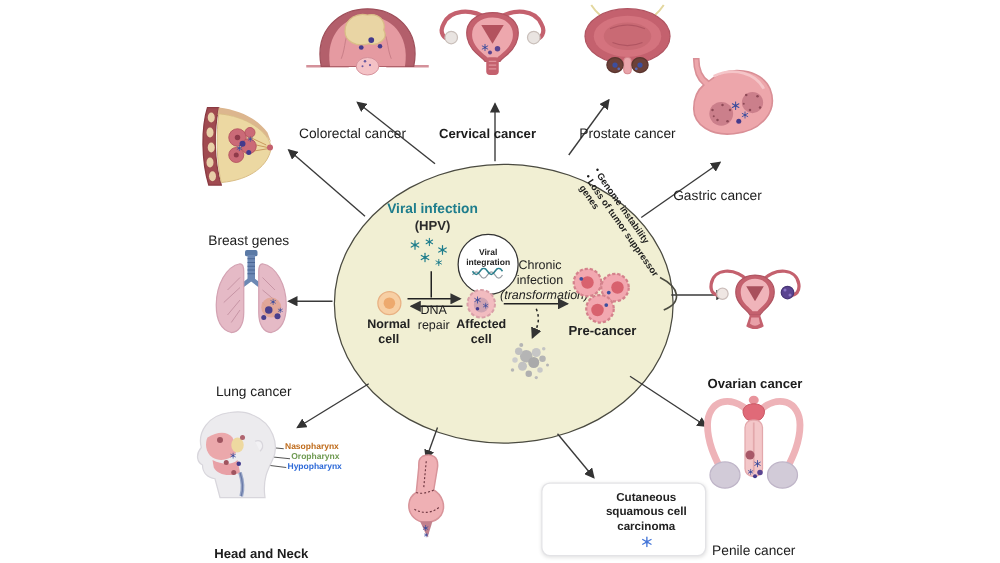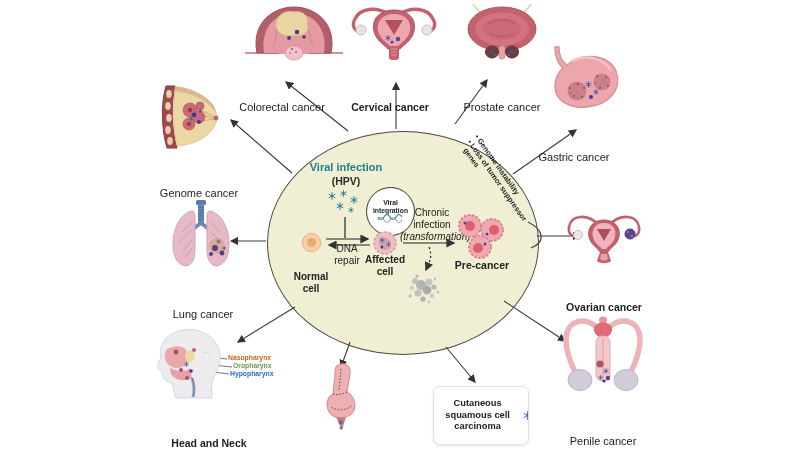--- a/index.html
+++ b/index.html
@@ -18,21 +18,21 @@
   .circle{left:366px;top:187px;width:47px;height:47px;background:#fff;border:1.4px solid #333;
           border-radius:50%;z-index:3;display:flex;flex-direction:column;align-items:center;justify-content:center;}
   .circle .t{font-size:6.8px;font-weight:bold;line-height:1.15;text-align:center;color:#222;}
   .notes{left:448px;top:168px;width:98px;transform:rotate(55deg);z-index:3;}
   .note-item{display:flex;gap:2px;font-size:7.5px;font-weight:bold;line-height:1.15;color:#1d1d1d;}
   .note-item .bl{font-size:7px;}
   .olabel{z-index:3;text-align:center;font-size:11px;color:#1d1d1d;margin-top:36px;}
   .olabel.b{font-weight:bold;font-size:10.5px;}
   .csc-box{left:433px;top:386px;width:94px;height:57px;background:#fff;border:1px solid #e3e3e6;
            border-radius:7px;box-shadow:0 1px 3px rgba(0,0,0,.10);z-index:3;
-           display:flex;flex-direction:row;align-items:center;justify-content:center;gap:2px;}
+           display:flex;flex-direction:column;align-items:center;justify-content:center;gap:2px;padding-left:36px;}
   .csc-box .t{font-size:9.3px;font-weight:bold;text-align:center;line-height:1.25;color:#222;}
   .rlab{position:absolute;font-size:6.8px;font-weight:bold;line-height:1;z-index:4;white-space:nowrap;}
   svg{display:block;}
 </style>
 </head>
 <body>
 
 <div class="stage">
 
   <svg width="0" height="0" class="abs">
@@ -103,21 +103,21 @@
 
   <div class="abs ctr small" style="left:400px;top:207px;width:64px;z-index:3;">
     <span>Chronic infection</span><br>
     <span class="ital">(transformation)</span>
   </div>
 
   <svg class="abs" style="left:301px;top:232px;z-index:3;" width="21" height="21">
     <circle cx="10.5" cy="10.5" r="9.2" fill="#f7cfa4" stroke="#e8b183" stroke-width="1"></circle>
     <circle cx="10.5" cy="10.5" r="4.6" fill="#eda96e"></circle>
   </svg>
-  <div class="abs ctr clabel" style="left:287px;top:271px;width:48px;text-align:center;">Normal cell</div>
+  <div class="abs ctr clabel" style="left:287px;top:254px;width:48px;text-align:center;">Normal cell</div>
 
   <div class="abs ctr small" style="left:331px;top:243px;width:32px;z-index:3;">DNA repair</div>
 
   <svg class="abs" style="left:371px;top:229px;z-index:3;" width="28" height="28">
     <circle cx="14" cy="14" r="11" fill="#f2bcc0" stroke="#d9a0a8" stroke-width="1.6" stroke-dasharray="3,1.6"></circle>
     <circle cx="14" cy="15" r="6" fill="#cfa3b2"></circle>
     <g color="#44509e">
       <use href="#vstar" x="8" y="8" width="6" height="6"></use>
       <use href="#vstar" x="15" y="13" width="5" height="5"></use>
     </g>
@@ -368,15 +368,15 @@
     <circle cx="34" cy="26" r="2.2" fill="#8f3a4a"></circle>
       <circle cx="33" cy="40" r="2" fill="#8f3a4a"></circle>
     <circle cx="38" cy="31" r="2.4" fill="#433a8c"></circle>
       <circle cx="43" cy="38" r="2" fill="#433a8c"></circle>
     <g color="#3c4e9e">
       <use href="#vstar" x="33" y="32" width="5" height="5"></use>
       <use href="#vstar" x="42" y="25" width="4.5" height="4.5"></use>
     </g>
     <circle cx="60" cy="34" r="2.4" fill="#c4616e"></circle>
   </svg>
-  <div class="abs olabel" style="left:153px;top:151px;width:92px;">Genome cancer</div>
+  <div class="abs olabel" style="left:153px;top:151px;width:92px;">Breast genes</div>
 
 </div>
 
 </body></html>

